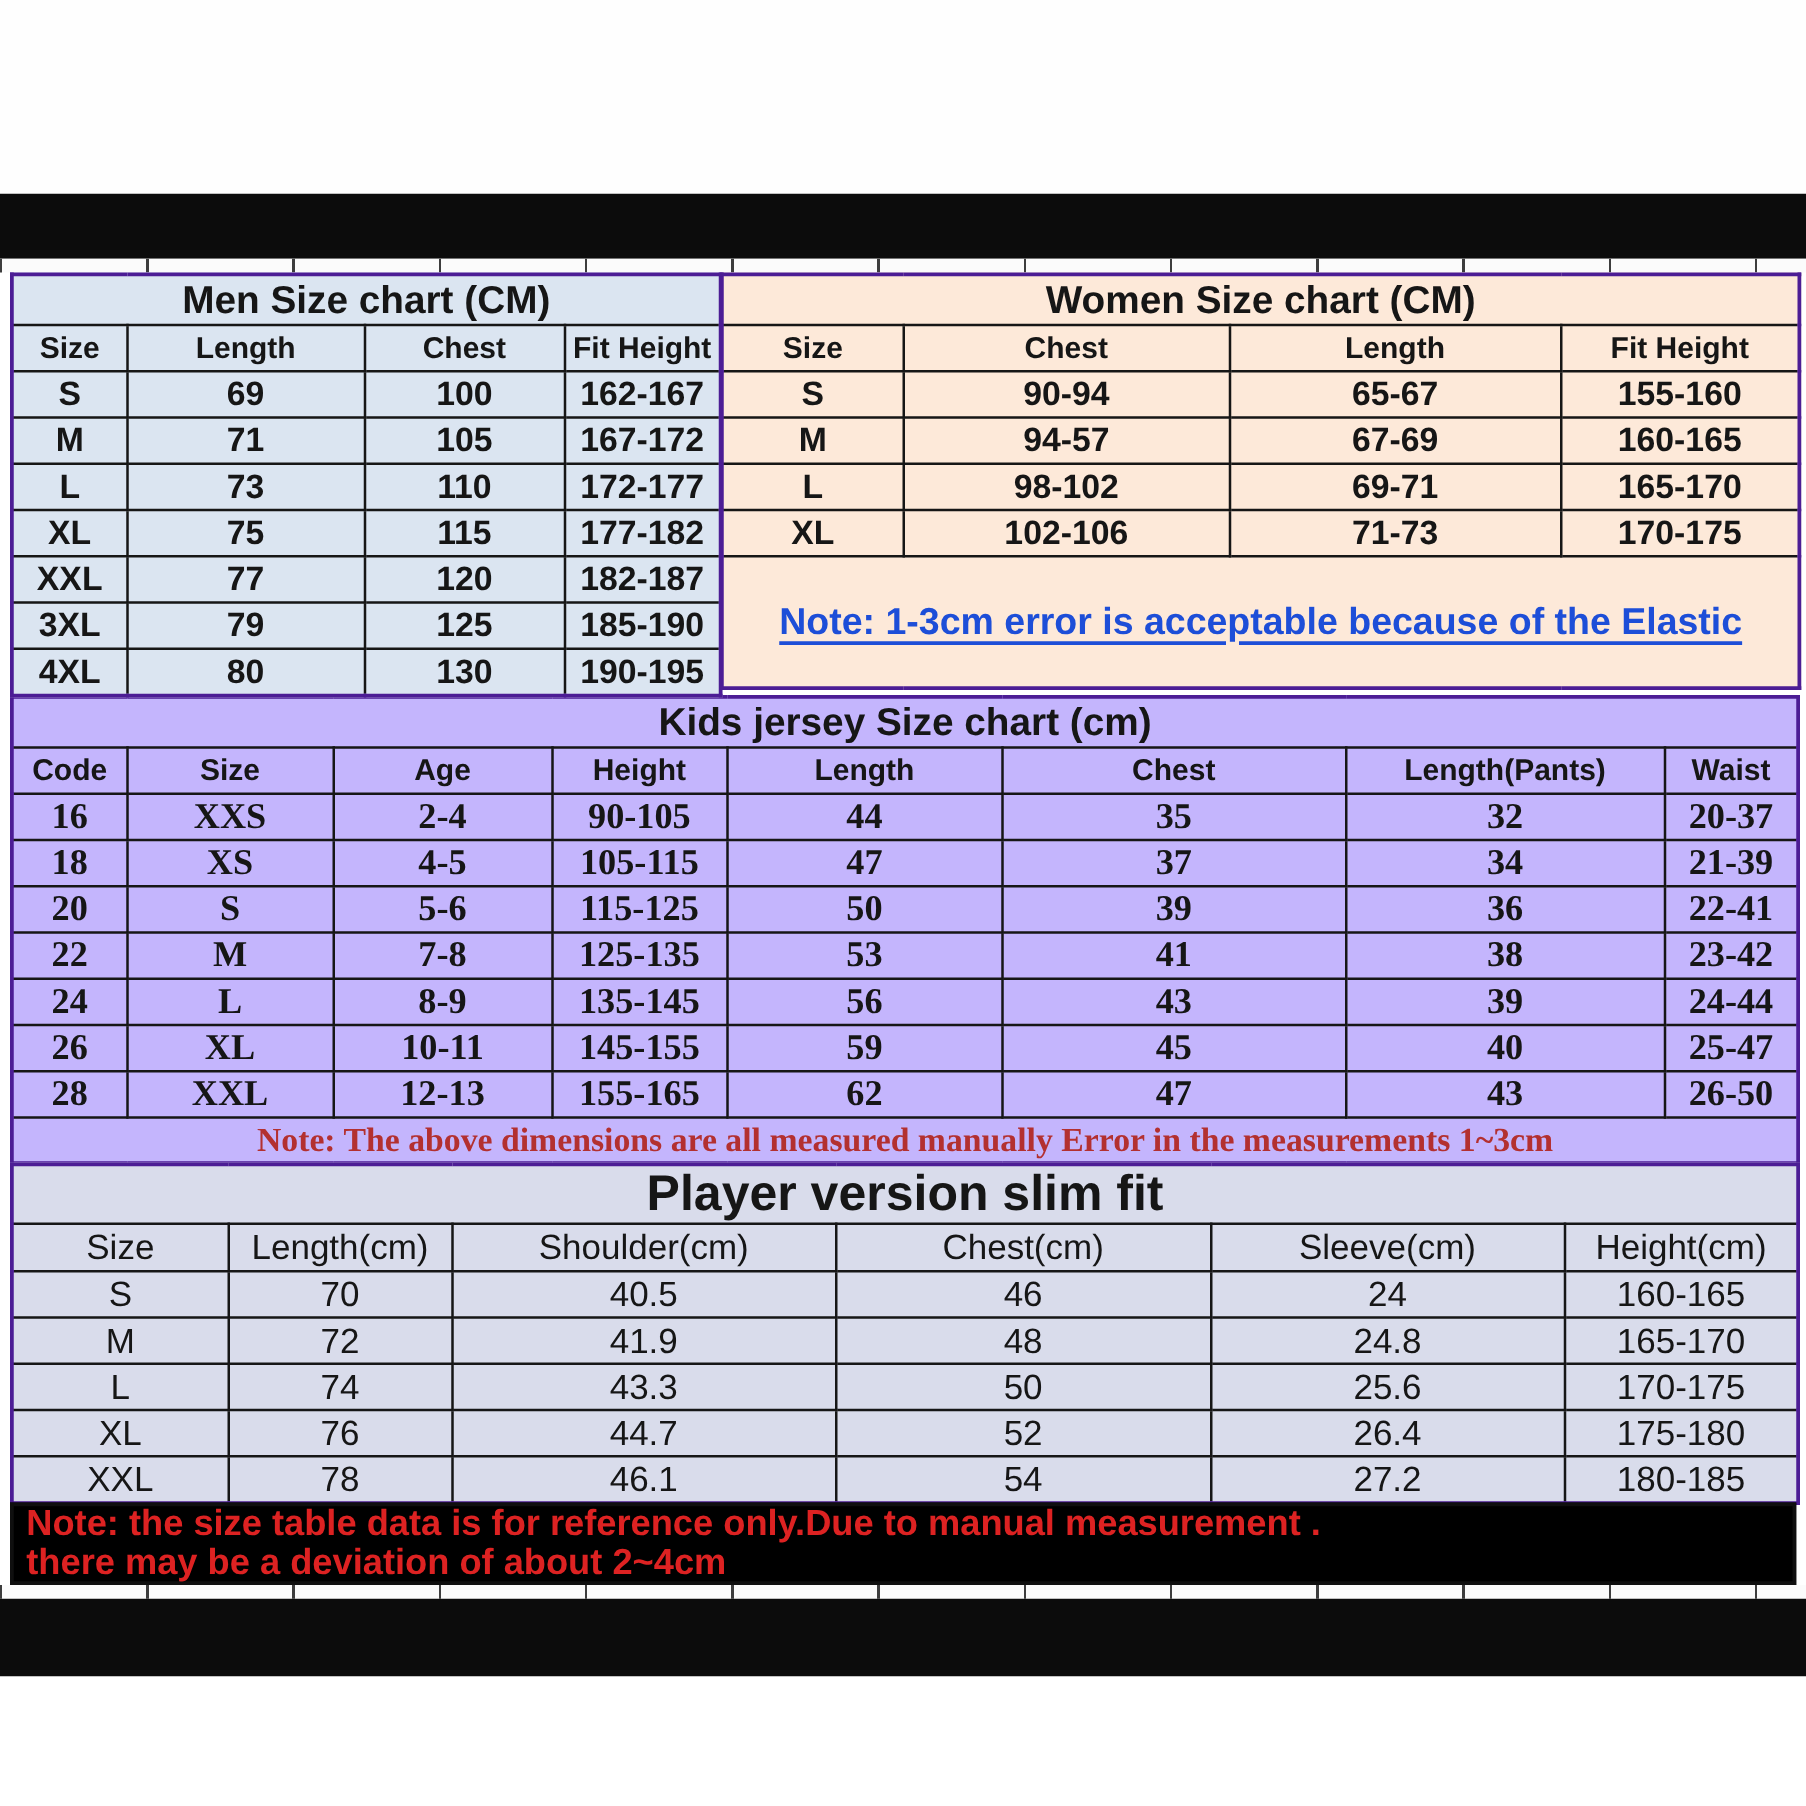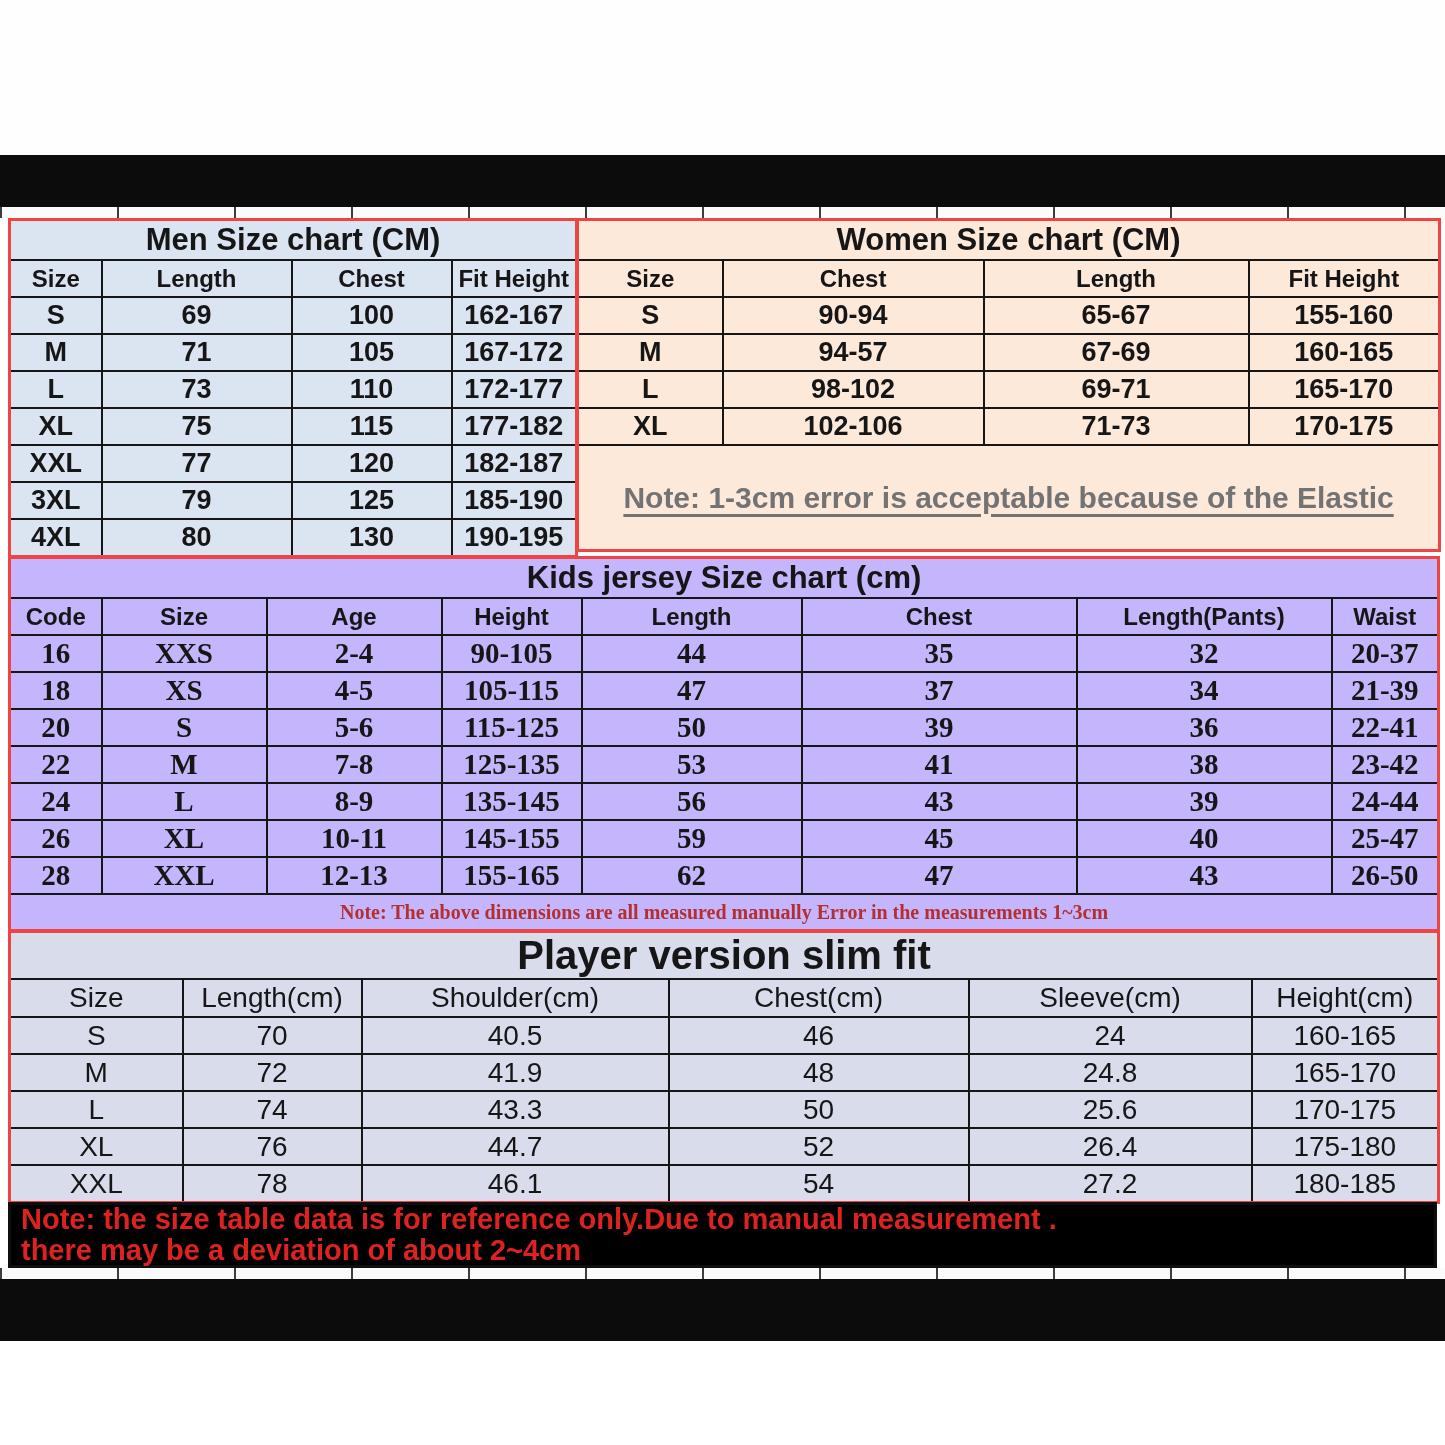--- a/index.html
+++ b/index.html
@@ -19,21 +19,21 @@
     height: 11px;
     background: #fbfbfb repeating-linear-gradient(90deg, #3d3d3d 0 2px, transparent 2px 117px);
   }
 
   .content { width: 1429px; margin-left: 8px; }
   .top-section { display: flex; align-items: stretch; }
 
   table.sizetable {
     border-collapse: collapse;
     table-layout: fixed;
-    border: 3px solid #ef4444;
+    border: 3px solid #4c1d95;
   }
   .sizetable td {
     border: 2px solid #161616;
     text-align: center;
     vertical-align: middle;
     padding: 0;
     overflow: hidden;
     white-space: nowrap;
   }
 
@@ -41,32 +41,32 @@
   .women-table { width: 862px;  height: 322px; background: #fde9d9; margin-left: -2px; padding-left: 12px; }
   .kids-table  { width: 1429px; height: 358px; background: #c4b5fd; margin-top: -2px; }
   .player-table{ width: 1429px; height: 252px; background: #d9dceb; margin-top: -2px; }
 
   .title-row td  { height: 38px; font-size: 31px; font-weight: bold; }
   .header-row td { height: 35px; font-size: 24px; font-weight: bold; }
   tbody.data td  { height: 35px; font-size: 27px; font-weight: bold; }
 
   .women-note-row td { height: 103px; }
   .women-note-text {
-    color: #737373; font-size: 30px; font-weight: bold;
+    color: #1d4ed8; font-size: 30px; font-weight: bold;
     text-decoration: underline; text-underline-offset: 6px; text-align: center;
   }
 
   .kids-table tbody.data td {
     font-family: "Liberation Serif", serif;
     font-size: 29px;
   }
   .kids-note-row td { height: 34px; }
   .kids-note-text {
     color: #b33030; font-family: "Liberation Serif", serif;
-    font-size: 20px; font-weight: bold;
+    font-size: 27px; font-weight: bold;
   }
 
   .player-table .title-row td  { font-size: 40px; }
   .player-table .header-row td { font-weight: normal; font-size: 28px; height: 36px; }
   .player-table tbody.data td  { font-weight: normal; font-size: 28px; }
 
   .bottom-note {
     box-sizing: border-box;
     width: 1429px; height: 66px;
     margin-top: -2px;

